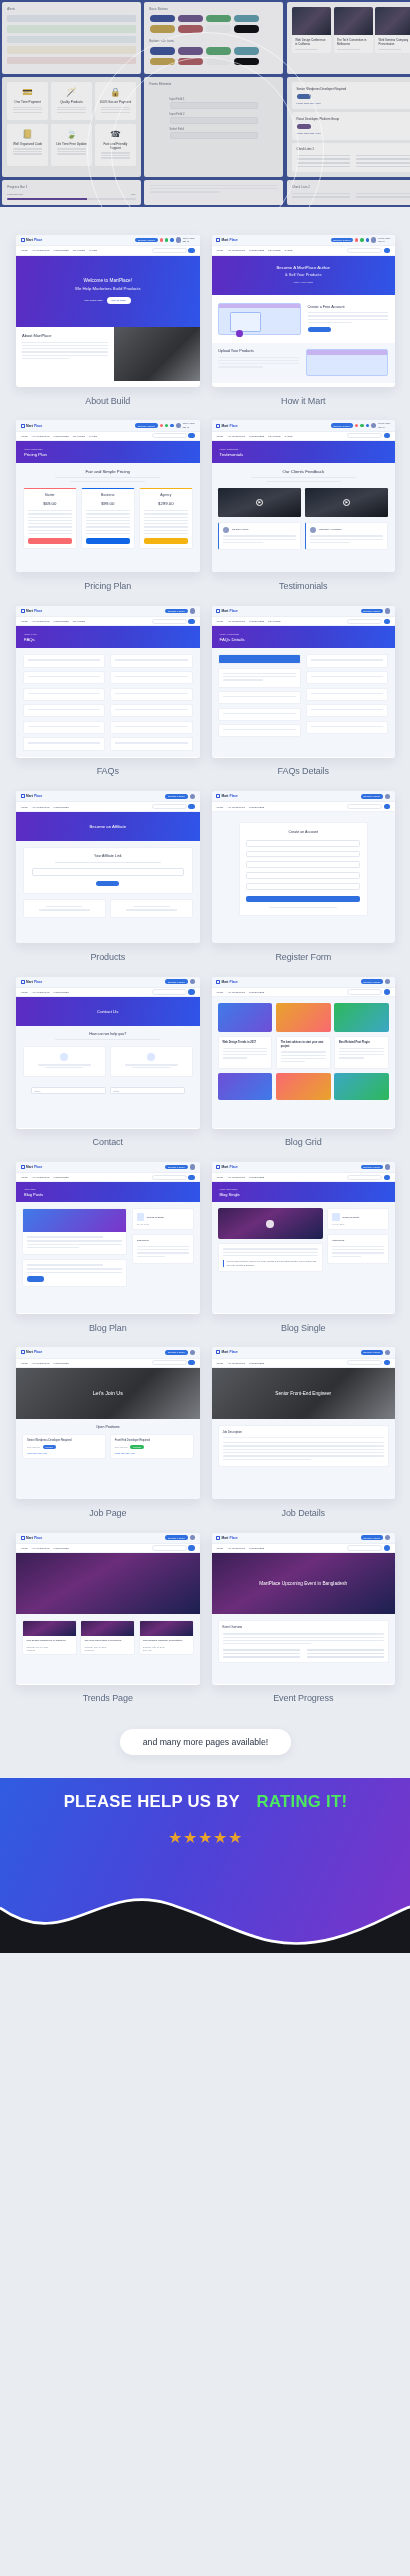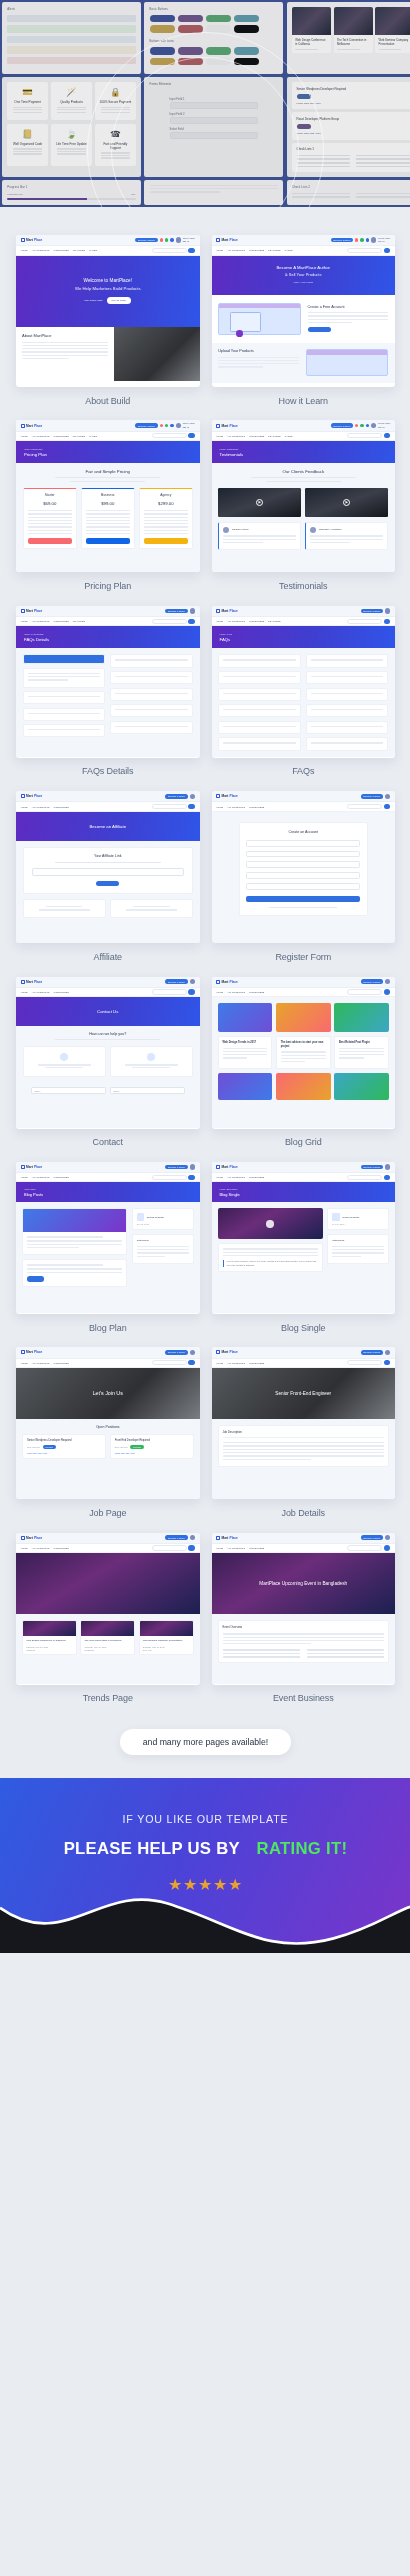--- a/index.html
+++ b/index.html
@@ -529,21 +529,21 @@
                 <div class="m-line"></div>
                 <div class="m-line"></div>
                 <div class="m-line s"></div>
               </div>
           </div>
           <div style="flex:1;background:#dbe6ff;border:0.7px solid #b9cdff;border-radius:2px;height:27px">
             <div style="height:4.7px;background:#c6b3f0;border-radius:1.3px 1.3px 0 0"></div>
           </div>
         </div>
       </div>
-      <div class="card-label">How it Learn</div>
+      <div class="card-label">How it Mart</div>
     </div>
 
     <div class="card-wrap">
       <div class="thumb">
         <div class="m-top">
           <div class="m-logo">
               <span class="sq"></span>
               <span>Mart</span>
               <b>Place</b>
             </div>
@@ -719,20 +719,95 @@
             <span>ALL PRODUCTS</span>
             <span>WORDPRESS</span>
             <span>FEATURES</span>
           </div>
           <div class="m-search">
             <span class="m-search-box"></span>
             <span class="m-search-btn"></span>
           </div>
         </div>
         <div class="m-banner" style="padding:6.7px 8px;height:22px">
+          <div class="m-crumb">Home / FAQs</div>
+          <div class="m-ph">FAQs</div>
+        </div>
+        <div class="m-body" style="background:#f3f6fb;height:109px;display:flex;gap:4.7px">
+          <div style="flex:1">
+            <div class="m-card" style="margin-bottom:3.3px">
+                <div class="m-line"></div>
+              </div>
+            <div class="m-card" style="margin-bottom:3.3px">
+                <div class="m-line"></div>
+              </div>
+            <div class="m-card" style="margin-bottom:3.3px">
+                <div class="m-line"></div>
+              </div>
+            <div class="m-card" style="margin-bottom:3.3px">
+                <div class="m-line"></div>
+              </div>
+            <div class="m-card" style="margin-bottom:3.3px">
+                <div class="m-line"></div>
+              </div>
+            <div class="m-card" style="margin-bottom:3.3px">
+                <div class="m-line"></div>
+              </div>
+          </div>
+          <div style="flex:1">
+            <div class="m-card" style="margin-bottom:3.3px">
+                <div class="m-line"></div>
+              </div>
+            <div class="m-card" style="margin-bottom:3.3px">
+                <div class="m-line"></div>
+              </div>
+            <div class="m-card" style="margin-bottom:3.3px">
+                <div class="m-line"></div>
+              </div>
+            <div class="m-card" style="margin-bottom:3.3px">
+                <div class="m-line"></div>
+              </div>
+            <div class="m-card" style="margin-bottom:3.3px">
+                <div class="m-line"></div>
+              </div>
+            <div class="m-card" style="margin-bottom:3.3px">
+                <div class="m-line"></div>
+              </div>
+          </div>
+        </div>
+      </div>
+      <div class="card-label">FAQs</div>
+    </div>
+
+    <div class="card-wrap">
+      <div class="thumb">
+        <div class="m-top">
+          <div class="m-logo">
+              <span class="sq"></span>
+              <span>Mart</span>
+              <b>Place</b>
+            </div>
+          <div class="m-top-right">
+            <span class="m-cta">Become a Seller</span>
+            <span class="m-ava"></span>
+          </div>
+        </div>
+        <div class="m-nav">
+          <div class="m-nav-items">
+            <span>HOME</span>
+            <span>ALL PRODUCTS</span>
+            <span>WORDPRESS</span>
+            <span>FEATURES</span>
+          </div>
+          <div class="m-search">
+            <span class="m-search-box"></span>
+            <span class="m-search-btn"></span>
+          </div>
+        </div>
+        <div class="m-banner" style="padding:6.7px 8px;height:22px">
           <div class="m-crumb">Home / FAQs Details</div>
           <div class="m-ph">FAQs Details</div>
         </div>
         <div class="m-body" style="background:#f3f6fb;height:109px;display:flex;gap:4.7px">
           <div style="flex:1">
             <div class="m-card" style="margin-bottom:3.3px;background:#2f6fe0;height:6.7px"></div>
             <div class="m-card" style="margin-bottom:3.3px;height:20px">
                 <div class="m-line"></div>
                 <div class="m-line"></div>
                 <div class="m-line s"></div>
@@ -760,95 +835,20 @@
             <div class="m-card" style="margin-bottom:3.3px">
                 <div class="m-line"></div>
               </div>
             <div class="m-card" style="margin-bottom:3.3px">
                 <div class="m-line"></div>
               </div>
           </div>
         </div>
       </div>
       <div class="card-label">FAQs Details</div>
-    </div>
-
-    <div class="card-wrap">
-      <div class="thumb">
-        <div class="m-top">
-          <div class="m-logo">
-              <span class="sq"></span>
-              <span>Mart</span>
-              <b>Place</b>
-            </div>
-          <div class="m-top-right">
-            <span class="m-cta">Become a Seller</span>
-            <span class="m-ava"></span>
-          </div>
-        </div>
-        <div class="m-nav">
-          <div class="m-nav-items">
-            <span>HOME</span>
-            <span>ALL PRODUCTS</span>
-            <span>WORDPRESS</span>
-            <span>FEATURES</span>
-          </div>
-          <div class="m-search">
-            <span class="m-search-box"></span>
-            <span class="m-search-btn"></span>
-          </div>
-        </div>
-        <div class="m-banner" style="padding:6.7px 8px;height:22px">
-          <div class="m-crumb">Home / FAQs</div>
-          <div class="m-ph">FAQs</div>
-        </div>
-        <div class="m-body" style="background:#f3f6fb;height:109px;display:flex;gap:4.7px">
-          <div style="flex:1">
-            <div class="m-card" style="margin-bottom:3.3px">
-                <div class="m-line"></div>
-              </div>
-            <div class="m-card" style="margin-bottom:3.3px">
-                <div class="m-line"></div>
-              </div>
-            <div class="m-card" style="margin-bottom:3.3px">
-                <div class="m-line"></div>
-              </div>
-            <div class="m-card" style="margin-bottom:3.3px">
-                <div class="m-line"></div>
-              </div>
-            <div class="m-card" style="margin-bottom:3.3px">
-                <div class="m-line"></div>
-              </div>
-            <div class="m-card" style="margin-bottom:3.3px">
-                <div class="m-line"></div>
-              </div>
-          </div>
-          <div style="flex:1">
-            <div class="m-card" style="margin-bottom:3.3px">
-                <div class="m-line"></div>
-              </div>
-            <div class="m-card" style="margin-bottom:3.3px">
-                <div class="m-line"></div>
-              </div>
-            <div class="m-card" style="margin-bottom:3.3px">
-                <div class="m-line"></div>
-              </div>
-            <div class="m-card" style="margin-bottom:3.3px">
-                <div class="m-line"></div>
-              </div>
-            <div class="m-card" style="margin-bottom:3.3px">
-                <div class="m-line"></div>
-              </div>
-            <div class="m-card" style="margin-bottom:3.3px">
-                <div class="m-line"></div>
-              </div>
-          </div>
-        </div>
-      </div>
-      <div class="card-label">FAQs</div>
     </div>
 
     <div class="card-wrap">
       <div class="thumb">
         <div class="m-top">
           <div class="m-logo">
               <span class="sq"></span>
               <span>Mart</span>
               <b>Place</b>
             </div>
@@ -883,21 +883,21 @@
                 <div class="m-line" style="width:50%;margin:2px auto"></div>
                 <div class="m-line" style="width:70%;margin:2px auto"></div>
               </div>
             <div class="m-card" style="flex:1;text-align:center">
                 <div class="m-line" style="width:50%;margin:2px auto"></div>
                 <div class="m-line" style="width:70%;margin:2px auto"></div>
               </div>
           </div>
         </div>
       </div>
-      <div class="card-label">Affiliate</div>
+      <div class="card-label">Products</div>
     </div>
 
     <div class="card-wrap">
       <div class="thumb" style="background:#f3f6fb">
         <div class="m-top">
           <div class="m-logo">
               <span class="sq"></span>
               <span>Mart</span>
               <b>Place</b>
             </div>
@@ -1364,32 +1364,31 @@
               <i></i>
                 <i></i>
                 <i></i>
                 <i></i>
                 <i></i>
                 <i></i>
             </div>
           </div>
         </div>
       </div>
-      <div class="card-label">Event Business</div>
+      <div class="card-label">Event Progress</div>
     </div>
 
   </div>
 </section>
 
 <div class="more-wrap">
   <div class="more-pill">and many more pages available!</div>
 </div>
 
 <section class="cta">
-  <div class="cta-l1">IF YOU LIKE OUR TEMPLATE</div>
   <div class="cta-l2"><span>PLEASE HELP US BY </span><em>RATING IT!</em></div>
   <div class="cta-stars">★★★★★</div>
   <svg class="cta-wave" viewBox="0 0 616 110" preserveAspectRatio="none">
     <path d="M0,42 C 95,110 150,5 250,35 C 350,66 400,115 500,88 C 560,72 590,48 616,40 L616,110 L0,110 Z" fill="#15171c"></path>
     <path d="M0,42 C 95,110 150,5 250,35 C 350,66 400,115 500,88 C 560,72 590,48 616,40" fill="none" stroke="#ffffff" stroke-width="4"></path>
   </svg>
 </section>
 
 
 </body></html>

